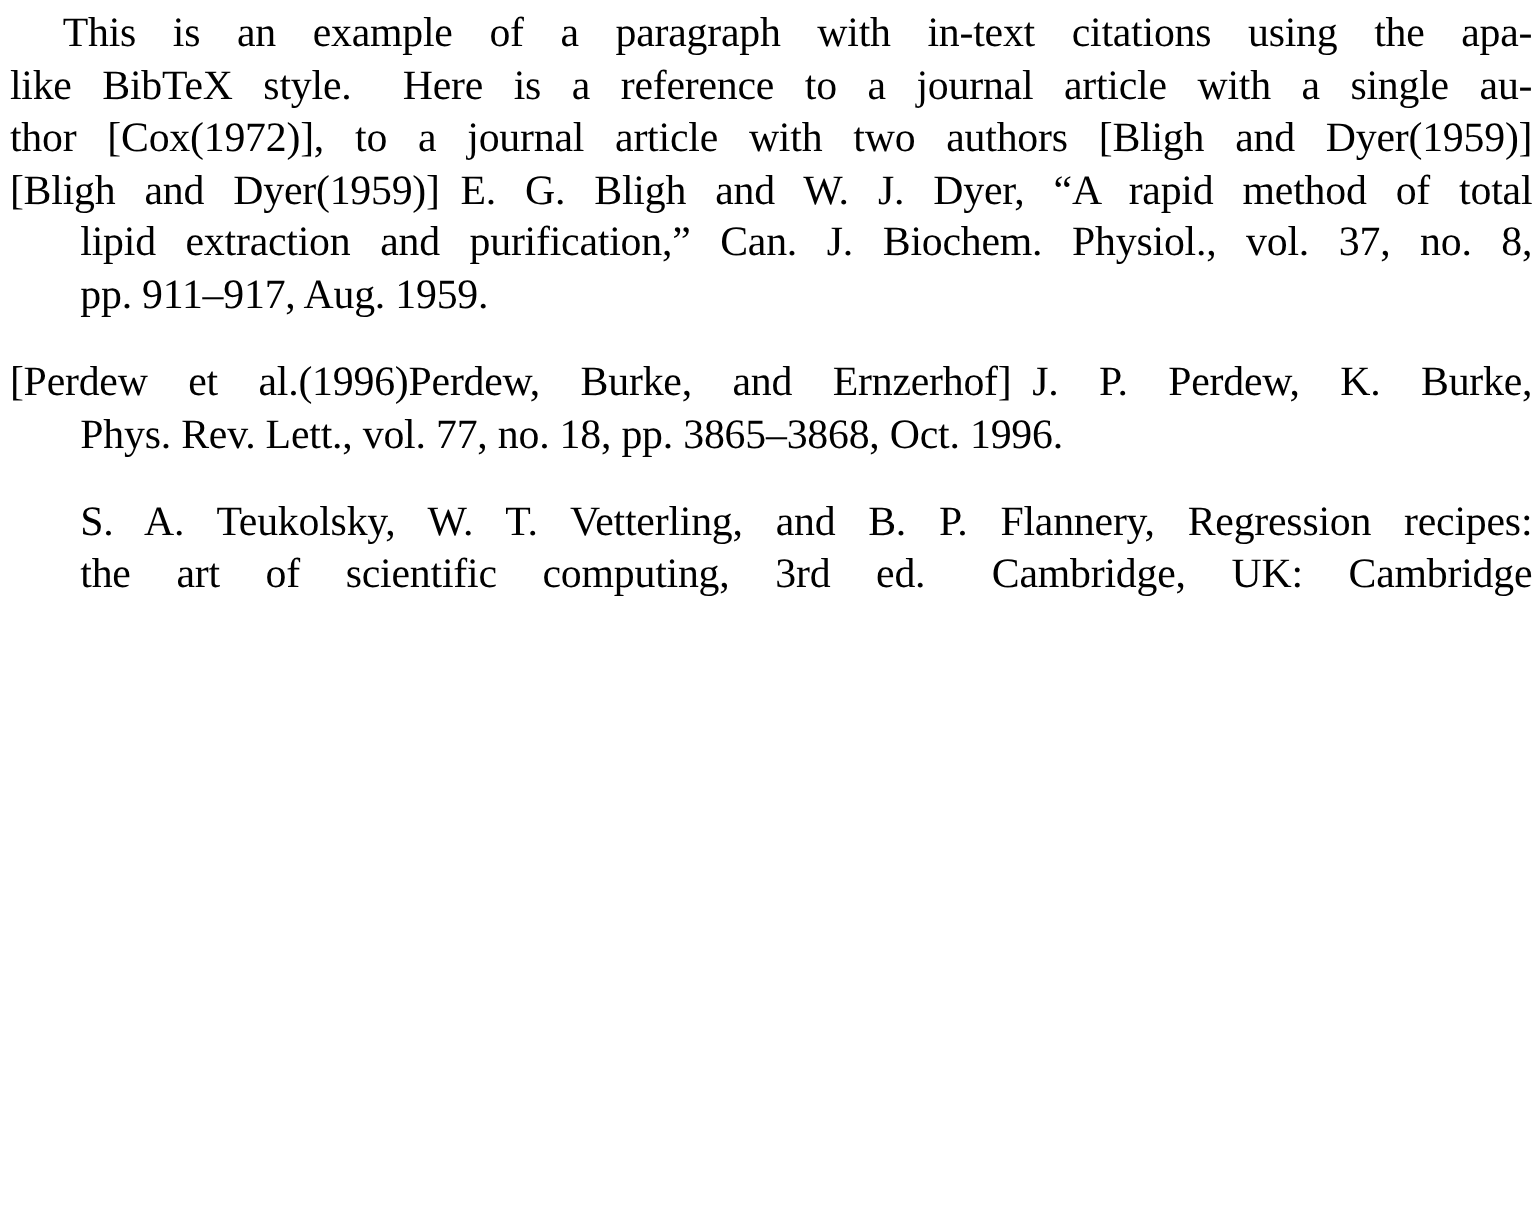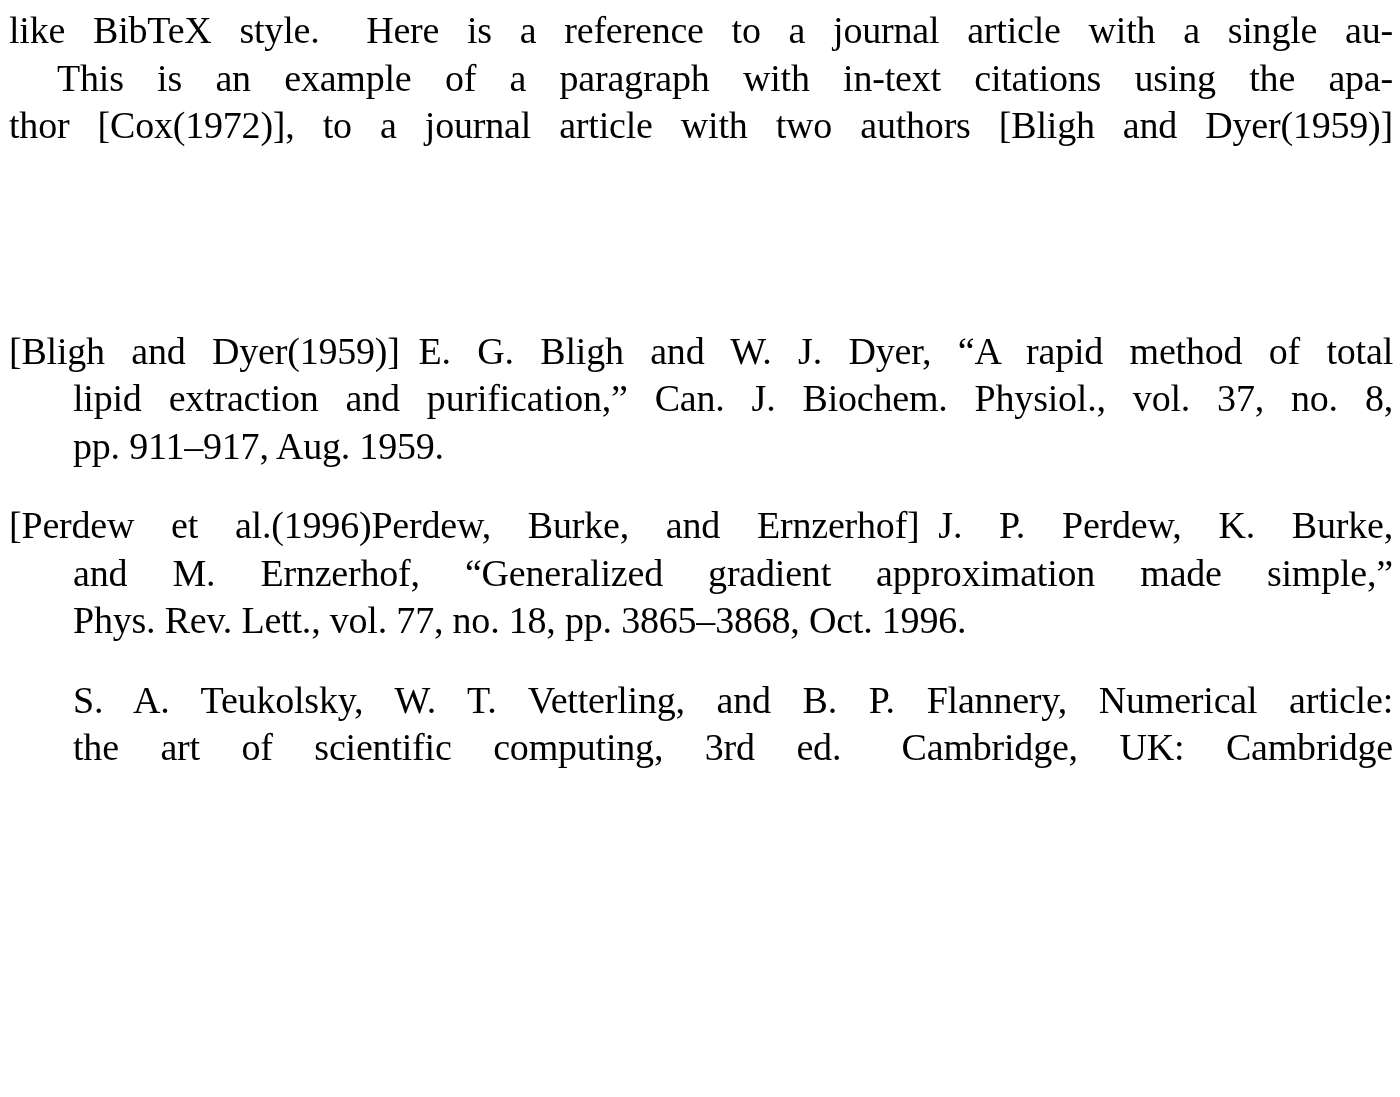--- a/index.html
+++ b/index.html
@@ -33,52 +33,50 @@
     white-space: normal;
   }
   .line.natural {
     text-align: left;
     text-align-last: left;
   }
   .para .line.first {
     text-indent: 48px;
   }
   .bib {
-    margin-top: 178px;
   }
   .entry {
     margin-bottom: 32px;
   }
   .entry:last-child {
     margin-bottom: 0;
   }
   .line.hang {
     padding-left: 64px;
   }
   .seg { font-style: normal; }
   .seg.it { }
 </style>
 </head>
 <body>
 
 <div class="page">
   <div class="para">
+      <div class="line first"><span class="seg">This is an example of a paragraph with in-text citations using the apa-</span></div>
       <div class="line"><span class="seg">like BibTeX style.  Here is a reference to a journal article with a single au-</span></div>
-      <div class="line first"><span class="seg">This is an example of a paragraph with in-text citations using the apa-</span></div>
       <div class="line"><span class="seg">thor [Cox(1972)], to a journal article with two authors [Bligh and Dyer(1959)]</span></div>
     </div>
   <div class="bib">
       <div class="entry">
         <div class="line"><span class="seg">[Bligh and Dyer(1959)] E. G. Bligh and W. J. Dyer, “A rapid method of total</span></div>
         <div class="line hang"><span class="seg">lipid extraction and purification,” </span><span class="seg it">Can. J. Biochem. Physiol.</span><span class="seg">, vol. 37, no. 8,</span></div>
         <div class="line natural hang"><span class="seg">pp. 911–917, Aug. 1959.</span></div>
       </div>
       <div class="entry">
         <div class="line"><span class="seg">[Perdew et al.(1996)Perdew, Burke, and Ernzerhof] J. P. Perdew, K. Burke,</span></div>
-        <div class="line hang"><span class="seg">and M. Ernzerhof, “Generalized gradient approximation made simple,”</span></div>
         <div class="line natural hang"><span class="seg it">Phys. Rev. Lett.</span><span class="seg">, vol. 77, no. 18, pp. 3865–3868, Oct. 1996.</span></div>
       </div>
       <div class="entry">
-        <div class="line hang"><span class="seg">S. A. Teukolsky, W. T. Vetterling, and B. P. Flannery, </span><span class="seg it">Numerical article:</span></div>
+        <div class="line hang"><span class="seg">S. A. Teukolsky, W. T. Vetterling, and B. P. Flannery, </span><span class="seg it">Regression recipes:</span></div>
         <div class="line hang"><span class="seg it">the art of scientific computing</span><span class="seg">, 3rd ed.  Cambridge, UK: Cambridge</span></div>
       </div>
     </div>
 </div>
 
 </body></html>

